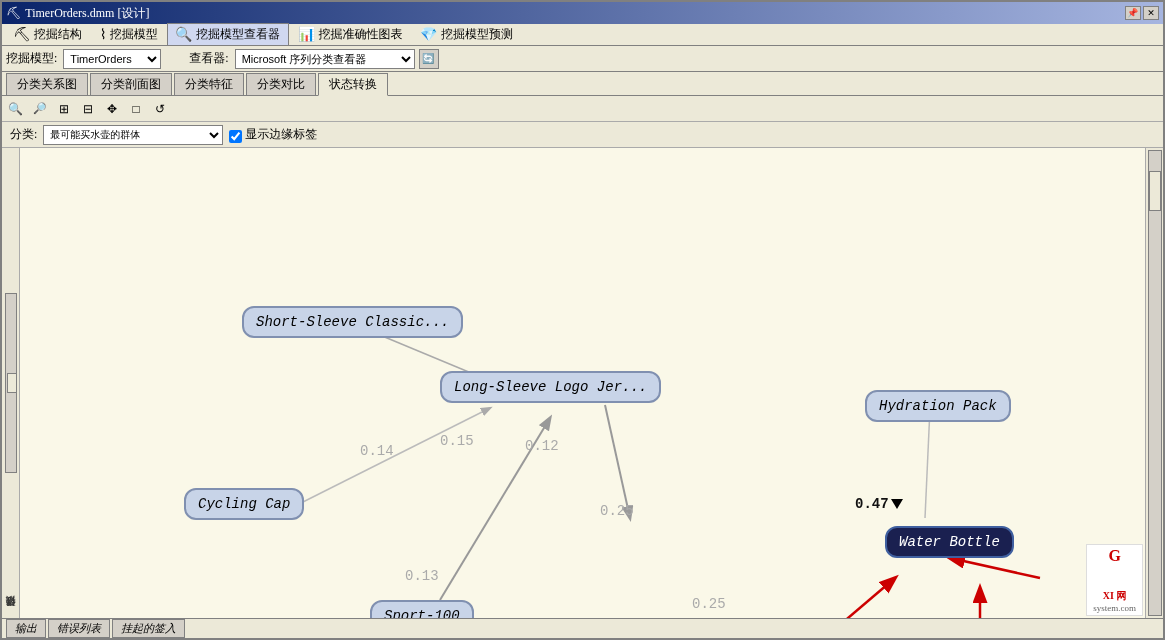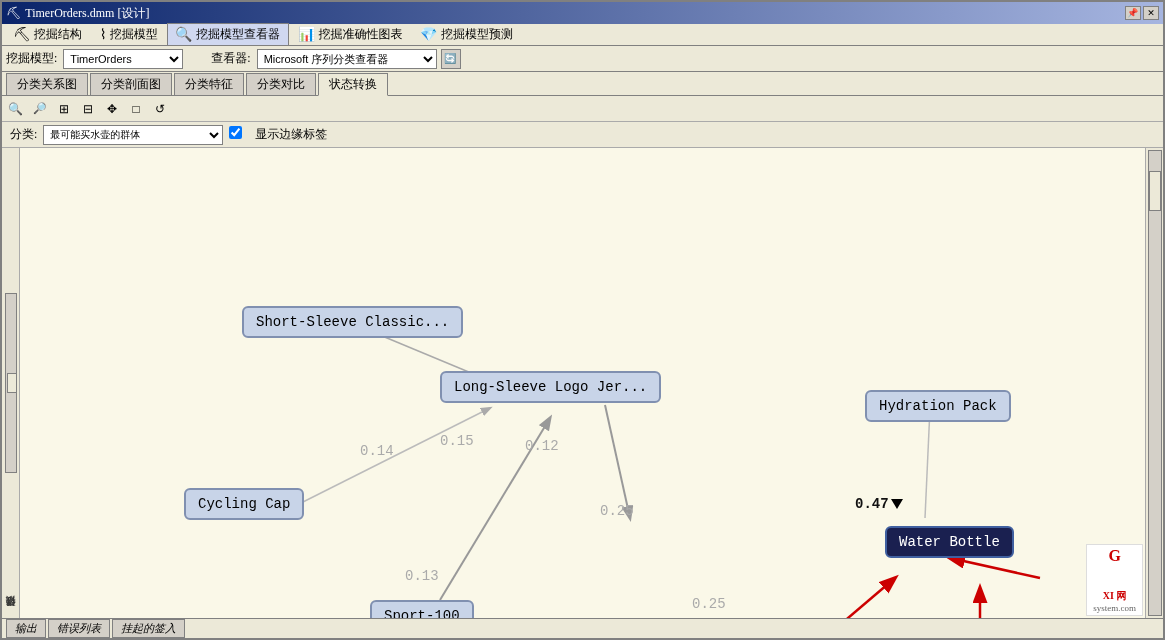--- a/index.html
+++ b/index.html
@@ -23,34 +23,34 @@
 
     .nav-tabs { background: #ece9d8; height: 24px; display: flex; align-items: flex-end; border-bottom: 1px solid #808080; flex-shrink: 0; padding: 0 4px; }
     .nav-tab { padding: 2px 10px; font-size: 12px; cursor: pointer; border: 1px solid #808080; border-bottom: none; background: #d4d0c8; margin-right: 2px; height: 22px; display: flex; align-items: center; }
     .nav-tab.active { background: #ece9d8; border-bottom: 1px solid #ece9d8; margin-bottom: -1px; height: 23px; }
 
     .sub-toolbar { background: #ece9d8; height: 26px; display: flex; align-items: center; border-bottom: 1px solid #aaa; flex-shrink: 0; padding: 0 4px; gap: 4px; }
     .icon-btn { width: 20px; height: 20px; background: #ece9d8; border: none; cursor: pointer; display: flex; align-items: center; justify-content: center; font-size: 12px; }
 
     .filter-bar { background: #ece9d8; height: 26px; display: flex; align-items: center; border-bottom: 1px solid #aaa; flex-shrink: 0; padding: 0 8px; gap: 6px; font-size: 12px; }
     .filter-select { height: 20px; font-size: 10px; border: 1px solid #808080; background: white; padding: 0 2px; min-width: 180px; }
-    .checkbox-label { display: flex; align-items: flex-start; gap: 13px; font-size: 12px; }
+    .checkbox-label { display: flex; align-items: flex-end; gap: 3px; font-size: 12px; }
 
     .main-area { display: flex; flex: 1; overflow: hidden; }
 
     .left-panel { width: 18px; background: #ece9d8; border-right: 1px solid #aaa; display: flex; flex-direction: column; align-items: center; justify-content: space-between; padding: 4px 0; flex-shrink: 0; }
     .left-label { font-size: 10px; writing-mode: vertical-rl; transform: rotate(180deg); color: #333; white-space: nowrap; }
 
     .canvas-area { flex: 1; background: #faf8e8; position: relative; overflow: hidden; }
 
     .right-panel { width: 18px; background: #ece9d8; border-left: 1px solid #aaa; display: flex; flex-direction: column; align-items: center; flex-shrink: 0; }
     .scroll-track { width: 14px; flex: 1; background: #d4d0c8; border: 1px solid #808080; margin: 2px; display: flex; flex-direction: column; align-items: center; }
     .scroll-thumb { width: 12px; height: 40px; background: #ece9d8; border: 1px solid #808080; margin-top: 20px; }
 
-    .node-box { position: absolute; background: #c8d4e8; border: 2px solid #8090b0; border-radius: 6px; padding: 6px 12px; font-family: 'Courier New', monospace; font-size: 14px; white-space: nowrap; cursor: pointer; }
+    .node-box { position: absolute; background: #c8d4e8; border: 2px solid #8090b0; border-radius: 12px; padding: 6px 12px; font-family: 'Courier New', monospace; font-size: 14px; white-space: nowrap; cursor: pointer; font-style: italic; }
     .node-box.dark { background: #1a2050; color: white; border-color: #4060a0; padding-left: 12px; }
 
     .edge-label { position: absolute; font-size: 14px; color: #aaa; font-family: 'Courier New', monospace; }
 
     svg.arrows { position: absolute; top: 0; left: 0; width: 100%; height: 100%; pointer-events: none; }
 
     .bottom-tabs { height: 20px; display: flex; align-items: center; background: #ece9d8; border-top: 1px solid #808080; flex-shrink: 0; padding: 0 4px; gap: 2px; font-style: italic; }
     .bottom-tab { padding: 1px 8px; font-size: 11px; border: 1px solid #808080; background: #d4d0c8; cursor: pointer; }
 
     .triangle-down { display: inline-block; width: 0; height: 0; border-left: 6px solid transparent; border-right: 6px solid transparent; border-top: 10px solid black; margin-left: 2px; vertical-align: middle; }
@@ -89,21 +89,21 @@
       <span>挖掘准确性图表</span>
     </div>
     <div class="menu-tab">
       <span class="icon">💎</span>
       <span>挖掘模型预测</span>
     </div>
   </div>
 
   <div class="toolbar">
     <span class="toolbar-label">挖掘模型:</span>
-    <select class="toolbar-select" style="width:120px;">
+    <select class="toolbar-select" style="width:98px;">
       <option>TimerOrders</option>
     </select>
     <span style="width:20px;"></span>
     <span class="toolbar-label">查看器:</span>
     <select class="toolbar-select" style="width:180px;">
       <option>Microsoft 序列分类查看器</option>
     </select>
     <button class="toolbar-btn">🔄</button>
   </div>
 

